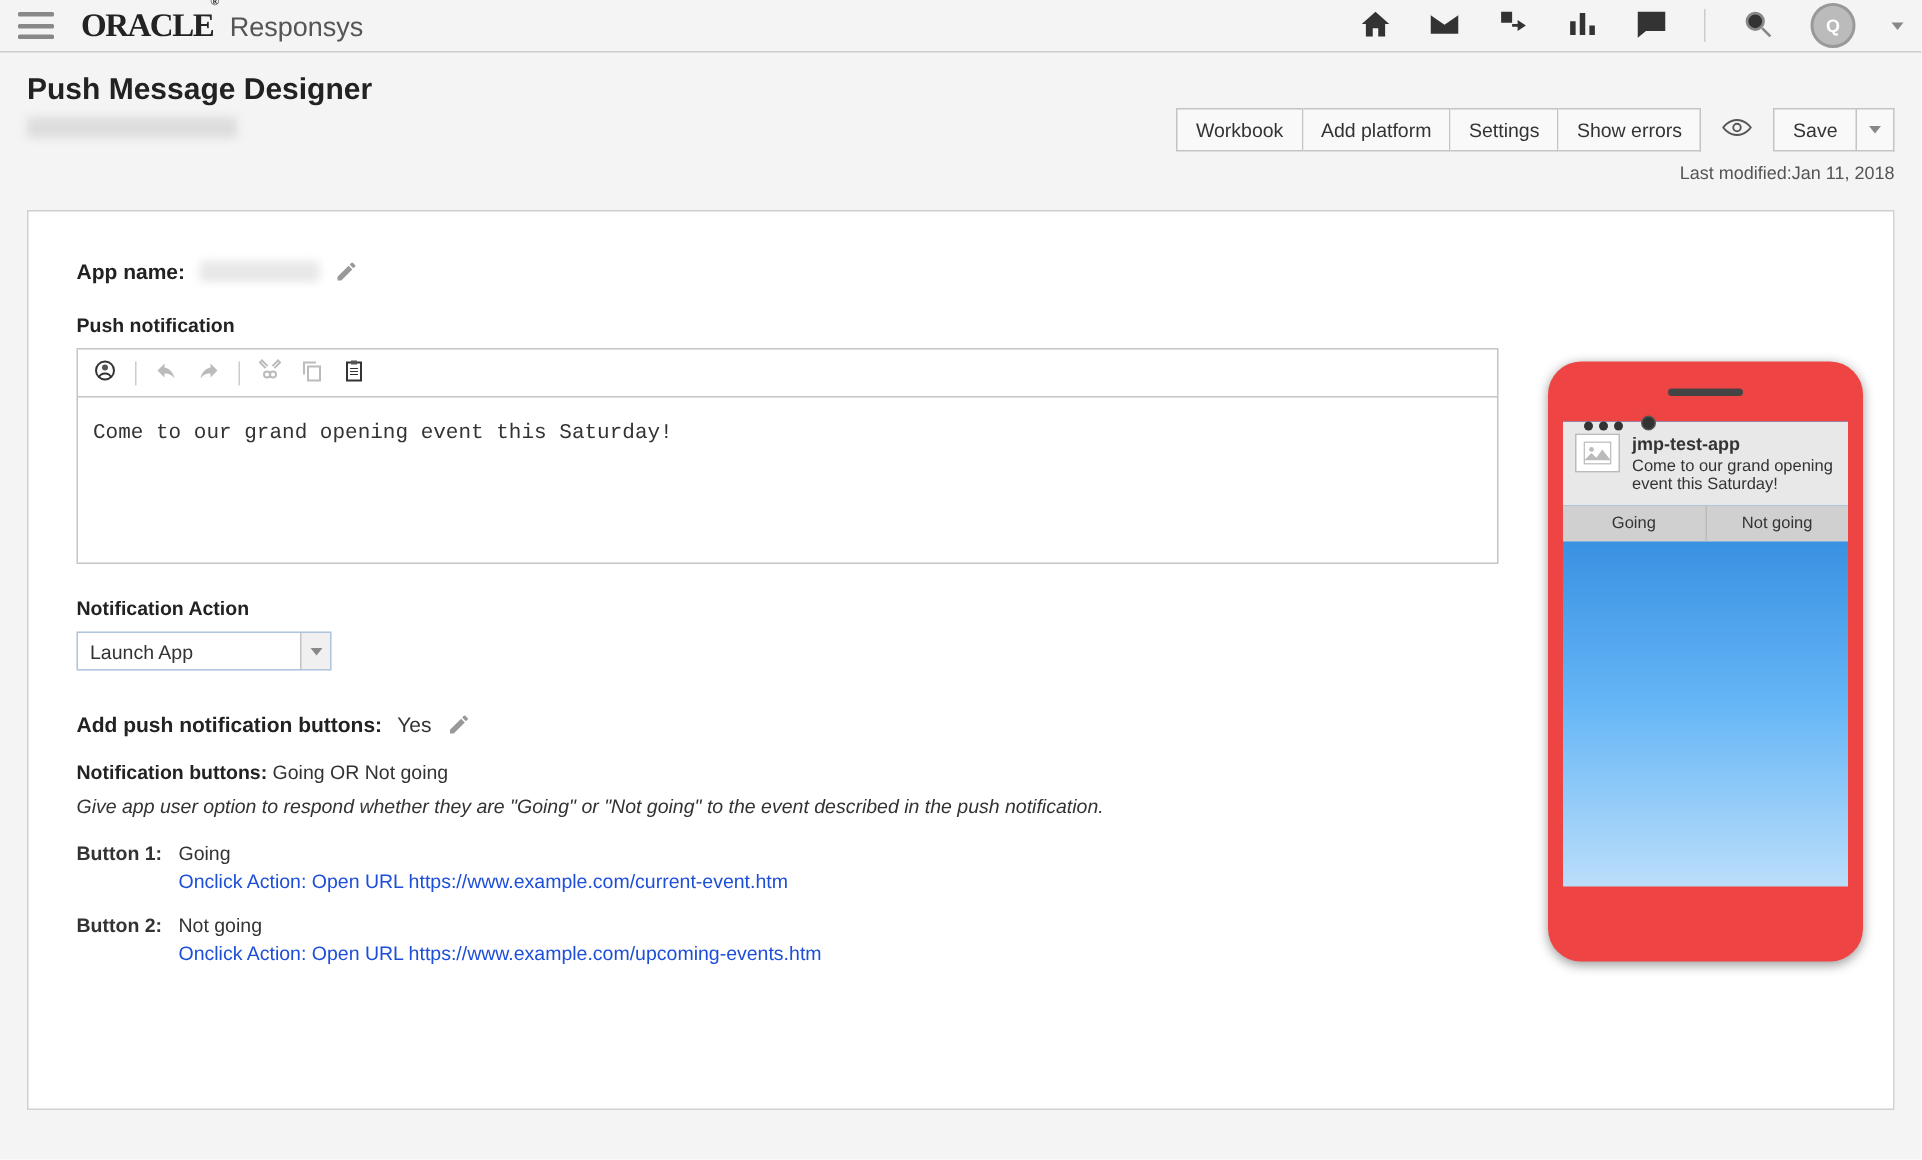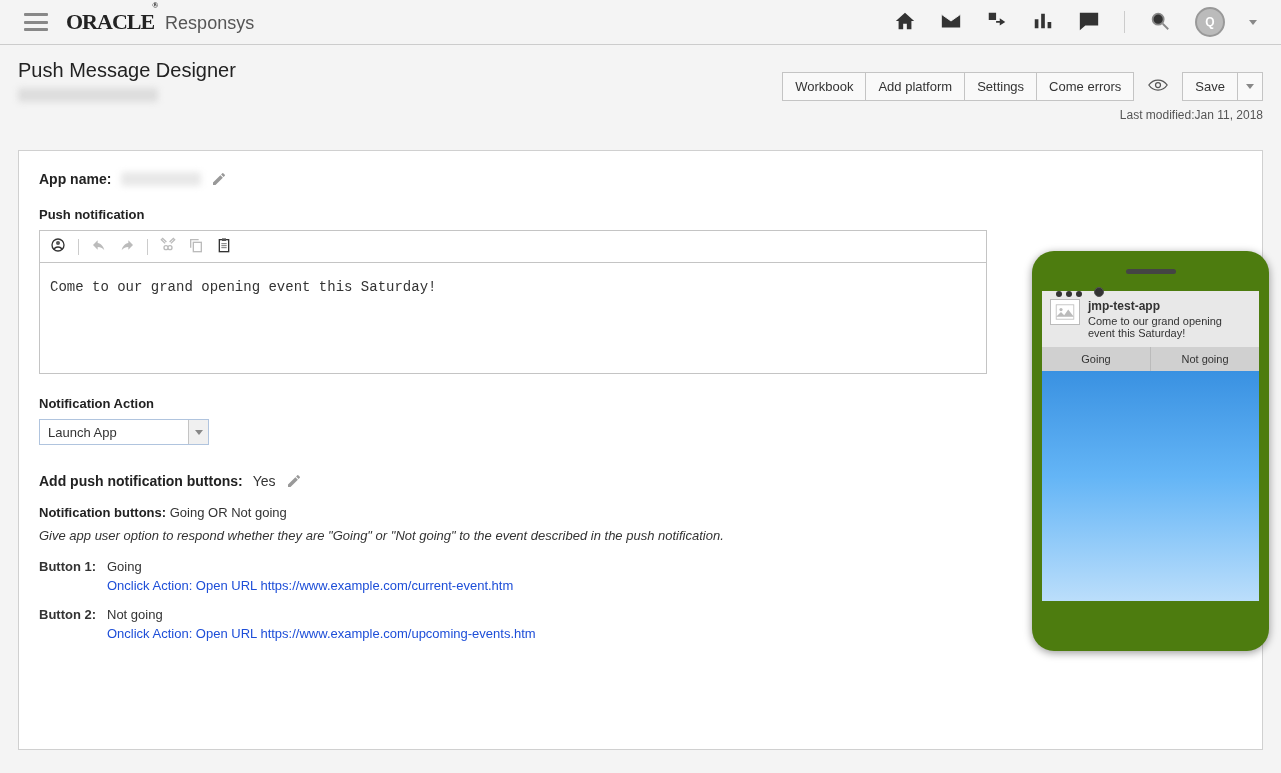--- a/index.html
+++ b/index.html
@@ -1,46 +1,46 @@
 <!DOCTYPE html>
 <html><head>
 <meta charset="utf-8">
 <style>
 * { box-sizing: border-box; margin: 0; padding: 0; }
 body { font-family: "Helvetica Neue", Arial, sans-serif; font-size: 13px; color: #333; background: #f4f4f4; }
-.topbar { height: 45px; background: #f4f4f4; border-bottom: 1px solid #ccc; display: flex; align-items: center; padding: 0 24px; }
+.topbar { height: 35px; background: #f4f4f4; border-bottom: 1px solid #ccc; display: flex; align-items: center; padding: 0 12px; }
 .hamburger { width: 24px; height: 18px; display: flex; flex-direction: column; justify-content: space-between; cursor: pointer; margin-right: 18px; }
 .hamburger span { height: 3px; background: #888; border-radius: 1px; }
 .brand { display: flex; align-items: baseline; gap: 6px; }
 .brand-logo { font-family: Georgia, serif; font-weight: bold; font-size: 22px; letter-spacing: -1px; color: #232323; }
 .brand-reg { font-size: 8px; vertical-align: top; position: relative; top: -8px; left: -2px; }
 .brand-sub { font-size: 18px; color: #555; font-weight: 300; }
 .topbar-spacer { flex: 1; }
 .top-icons { display: flex; align-items: center; gap: 24px; }
 .top-icons svg { width: 22px; height: 22px; fill: #333; }
 .top-divider { width: 1px; height: 22px; background: #ccc; }
 .avatar { width: 30px; height: 30px; border-radius: 50%; background: #bbb; border: 2px solid #999; display: flex; align-items: center; justify-content: center; color: white; font-size: 12px; font-weight: bold; }
 .caret-down { width: 0; height: 0; border-left: 4px solid transparent; border-right: 4px solid transparent; border-top: 5px solid #888; }
 
 .page-header { padding: 14px 18px 8px; }
-.page-title { font-size: 20px; font-weight: 400; color: #222; }
+.page-title { font-size: 20px; font-weight: 700; color: #222; }
 .sub-blur { margin-top: 6px; width: 140px; height: 14px; background: #ddd; filter: blur(3px); border-radius: 2px; }
 
 .action-row { position: absolute; top: 72px; right: 18px; display: flex; align-items: center; gap: 6px; border-radius: 12px; }
 .btn-group { display: flex; }
 .btn { border: 1px solid #c4c4c4; background: #f9f9f9; padding: 6px 12px; font-size: 13px; color: #333; cursor: pointer; }
 .btn-group .btn + .btn { border-left: none; }
 .btn-save-grp { display: flex; }
 .btn-save-grp .btn:last-child { padding: 6px 8px; border-left: none; }
 .eye-wrap { padding: 4px 8px; }
 .eye-wrap svg { width: 20px; height: 14px; fill: none; stroke: #555; stroke-width: 1.5; }
 
 .last-mod { position: absolute; top: 108px; right: 18px; font-size: 12px; color: #555; }
 
-.content-panel { margin: 40px 18px 18px; background: #fff; border: 1px solid #d0d0d0; padding: 20px; position: relative; min-height: 600px; }
+.content-panel { margin: 40px 18px 18px; background: #fff; border: 1px solid #d0d0d0; padding: 32px; position: relative; min-height: 600px; }
 
 .field-row { margin-bottom: 16px; display: flex; align-items: center; gap: 10px; }
 .field-label { font-weight: bold; font-size: 14px; color: #222; }
 .field-blur { width: 80px; height: 14px; background: #e8e8e8; filter: blur(3px); border-radius: 2px; }
 .pencil { width: 16px; height: 16px; fill: #999; cursor: pointer; }
 .field-value { font-size: 14px; color: #333; }
 
 .section-label { font-weight: bold; font-size: 13px; color: #222; margin-bottom: 8px; }
 .editor-box { border: 1px solid #c4c4c4; width: 948px; }
 .editor-toolbar { border-bottom: 1px solid #c4c4c4; padding: 6px 10px; display: flex; align-items: center; gap: 12px; }
@@ -56,21 +56,21 @@
 
 .buttons-section { margin-top: 28px; }
 .desc-text { font-size: 13px; color: #333; margin: 8px 0 16px; font-style: italic; }
 .btn-detail { margin-bottom: 14px; }
 .btn-detail-row { display: flex; gap: 8px; }
 .btn-detail-label { font-weight: bold; font-size: 13px; min-width: 60px; }
 .btn-detail-val { font-size: 13px; color: #333; }
 .btn-detail-sub { font-size: 13px; color: #1d4ed8; margin-left: 68px; margin-top: 4px; }
 
 .phone-preview { position: absolute; right: 20px; top: 100px; width: 210px; }
-.phone-body { width: 237px; height: 400px; background: #4d7c0f; border-radius: 22px; padding: 40px 10px 50px; position: relative; box-shadow: 0 2px 8px rgba(0,0,0,0.4); }
+.phone-body { width: 210px; height: 400px; background: #ef4444; border-radius: 22px; padding: 40px 10px 50px; position: relative; box-shadow: 0 2px 8px rgba(0,0,0,0.4); }
 .phone-speaker { position: absolute; top: 18px; left: 50%; transform: translateX(-50%); width: 50px; height: 5px; background: #444; border-radius: 3px; }
 .phone-dots { position: absolute; top: 40px; left: 24px; display: flex; gap: 4px; }
 .phone-dots span { width: 6px; height: 6px; border-radius: 50%; background: #333; }
 .phone-cam { position: absolute; top: 36px; left: 62px; width: 10px; height: 10px; border-radius: 50%; background: #333; border: 1px solid #555; }
 .phone-screen { width: 100%; height: 100%; background: linear-gradient(to bottom, #1976d2 0%, #64b5f6 60%, #bbdefb 100%); overflow: hidden; }
 .notif-card { background: #e8e8e8; padding: 8px; display: flex; gap: 8px; }
 .notif-icon { width: 30px; height: 26px; background: #fff; border: 1px solid #bbb; display: flex; align-items: center; justify-content: center; flex-shrink: 0; }
 .notif-icon svg { width: 20px; height: 16px; fill: #bbb; }
 .notif-text { font-size: 11px; color: #333; }
 .notif-title { font-weight: bold; margin-bottom: 2px; font-size: 12px; }
@@ -122,21 +122,21 @@
 <div class="page-header">
   <div class="page-title">Push Message Designer</div>
   <div class="sub-blur"></div>
 </div>
 
 <div class="action-row">
   <div class="btn-group">
     <button class="btn">Workbook</button>
     <button class="btn">Add platform</button>
     <button class="btn">Settings</button>
-    <button class="btn">Come errors</button>
+    <button class="btn">Show errors</button>
   </div>
   <span class="eye-wrap">
     <svg viewBox="0 0 24 14">
         <path d="M1 7s4-6 11-6 11 6 11 6-4 6-11 6S1 7 1 7z"></path>
         <circle cx="12" cy="7" r="3"></circle>
       </svg>
   </span>
   <div class="btn-save-grp">
     <button class="btn">Save</button>
     <button class="btn">

